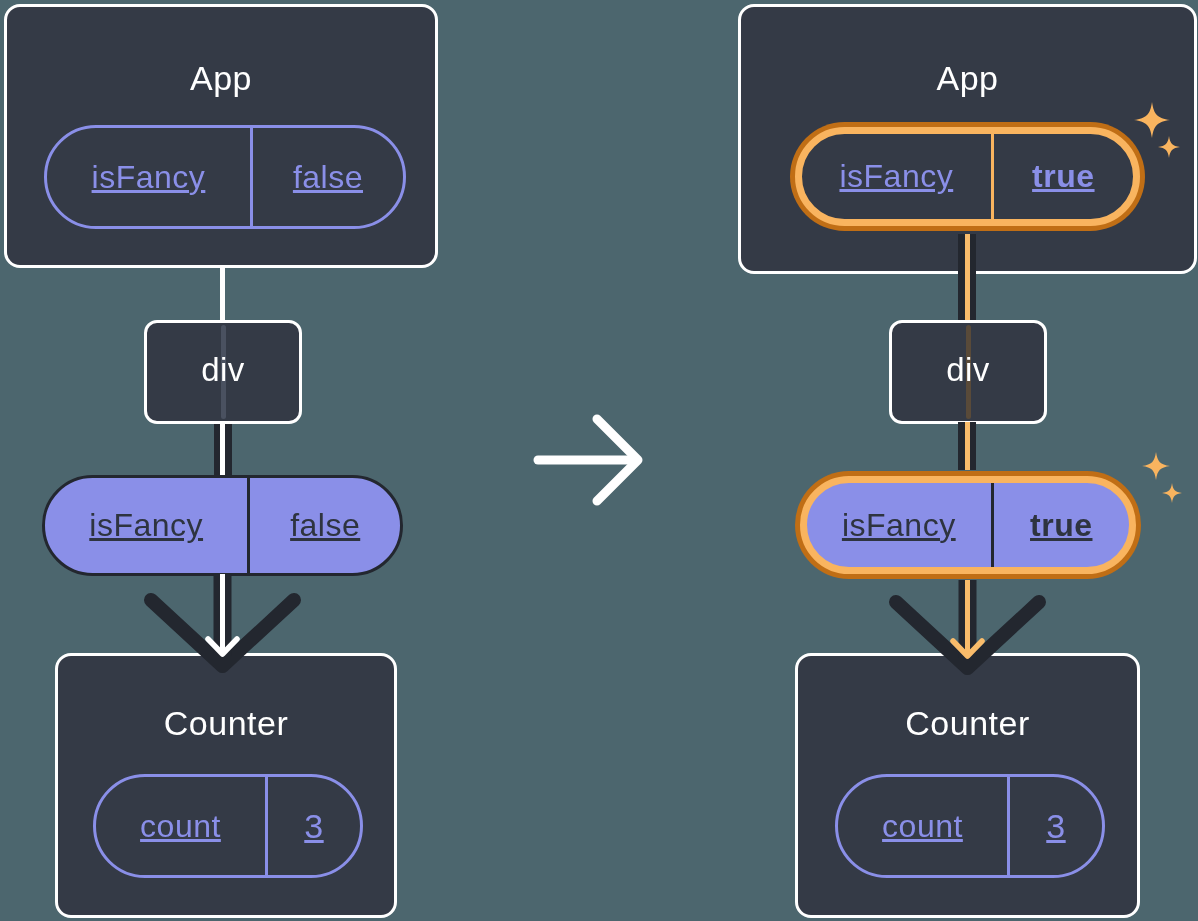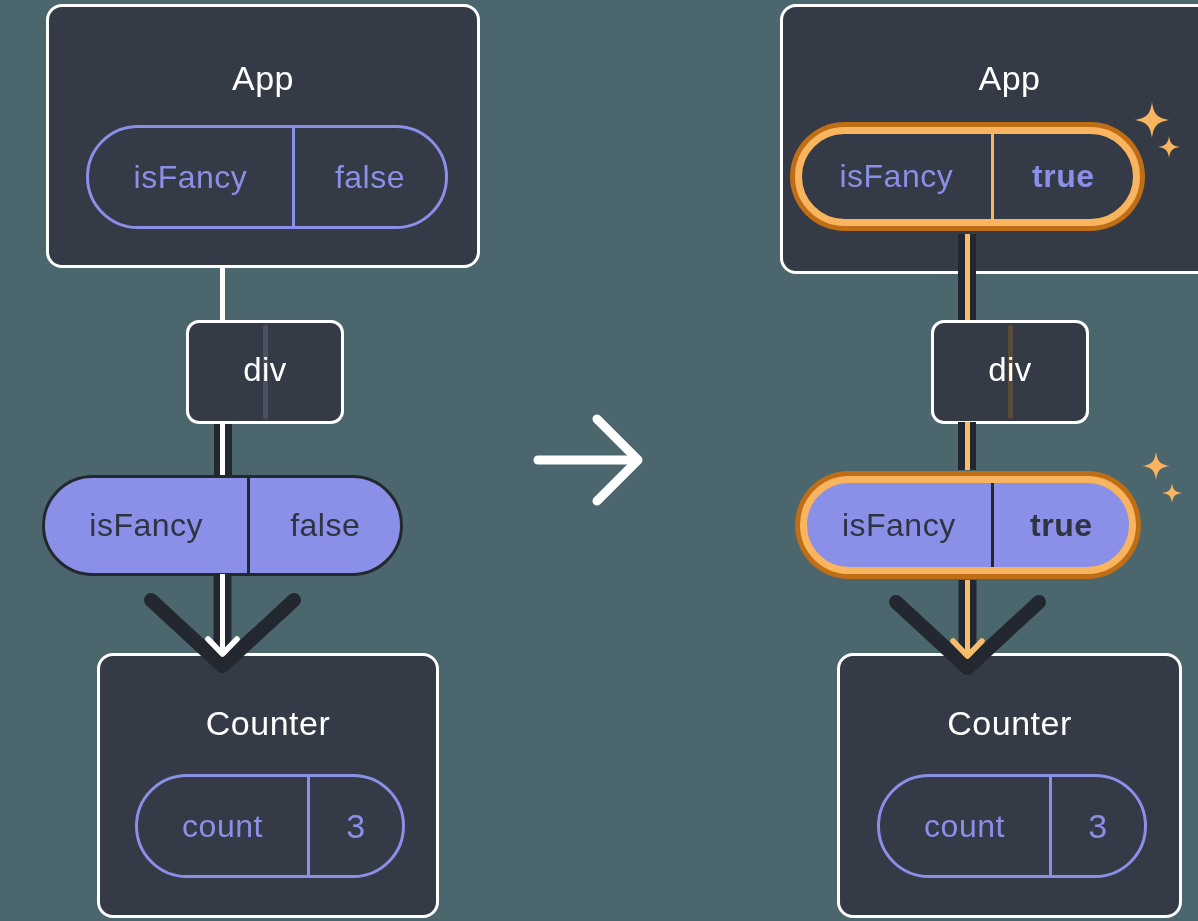--- a/index.html
+++ b/index.html
@@ -13,31 +13,31 @@
     --orangeD:#C06E15;
     --white:#FFFFFF;
   }
   html,body{margin:0;padding:0;}
   .canvas{
     position:relative;width:1198px;height:921px;background:var(--bg);
     overflow:hidden;font-family:"Liberation Sans",sans-serif;
   }
   .box{
     position:absolute;background:var(--boxfill);
-    border:3px solid var(--white);border-radius:16px;box-sizing:border-box;margin-left:42px;
+    border:3px solid var(--white);border-radius:16px;box-sizing:border-box;
   }
   .box-title{
     position:absolute;left:0;right:0;text-align:center;color:var(--white);
     font-size:34px;letter-spacing:0.5px;
   }
   .pill{
     position:absolute;display:flex;align-items:stretch;box-sizing:border-box;
     font-size:32px;letter-spacing:0.5px;
   }
-  .pill .cell{display:flex;align-items:center;justify-content:center;}
+  .pill .cell{display:flex;align-items:center;justify-content:center;text-decoration:underline;}
   .cell.key{flex:0 0 57%;}
   .cell.val{flex:1 1 auto;}
   .pill.counter-pill .cell.key{flex:0 0 64%;}
   .vdiv{flex:0 0 3px;align-self:stretch;}
   .pill-outline{border:3px solid var(--purple);border-radius:60px;color:var(--purple);}
   .pill-outline .vdiv{background:var(--purple);}
   .pill-filled{background:var(--purple);border:3px solid var(--dark);border-radius:60px;color:var(--darktext);}
   .pill-filled .vdiv{background:var(--dark);}
   .pill-glow{
     border:7px solid var(--orangeL);box-shadow:0 0 0 5px var(--orangeD);

